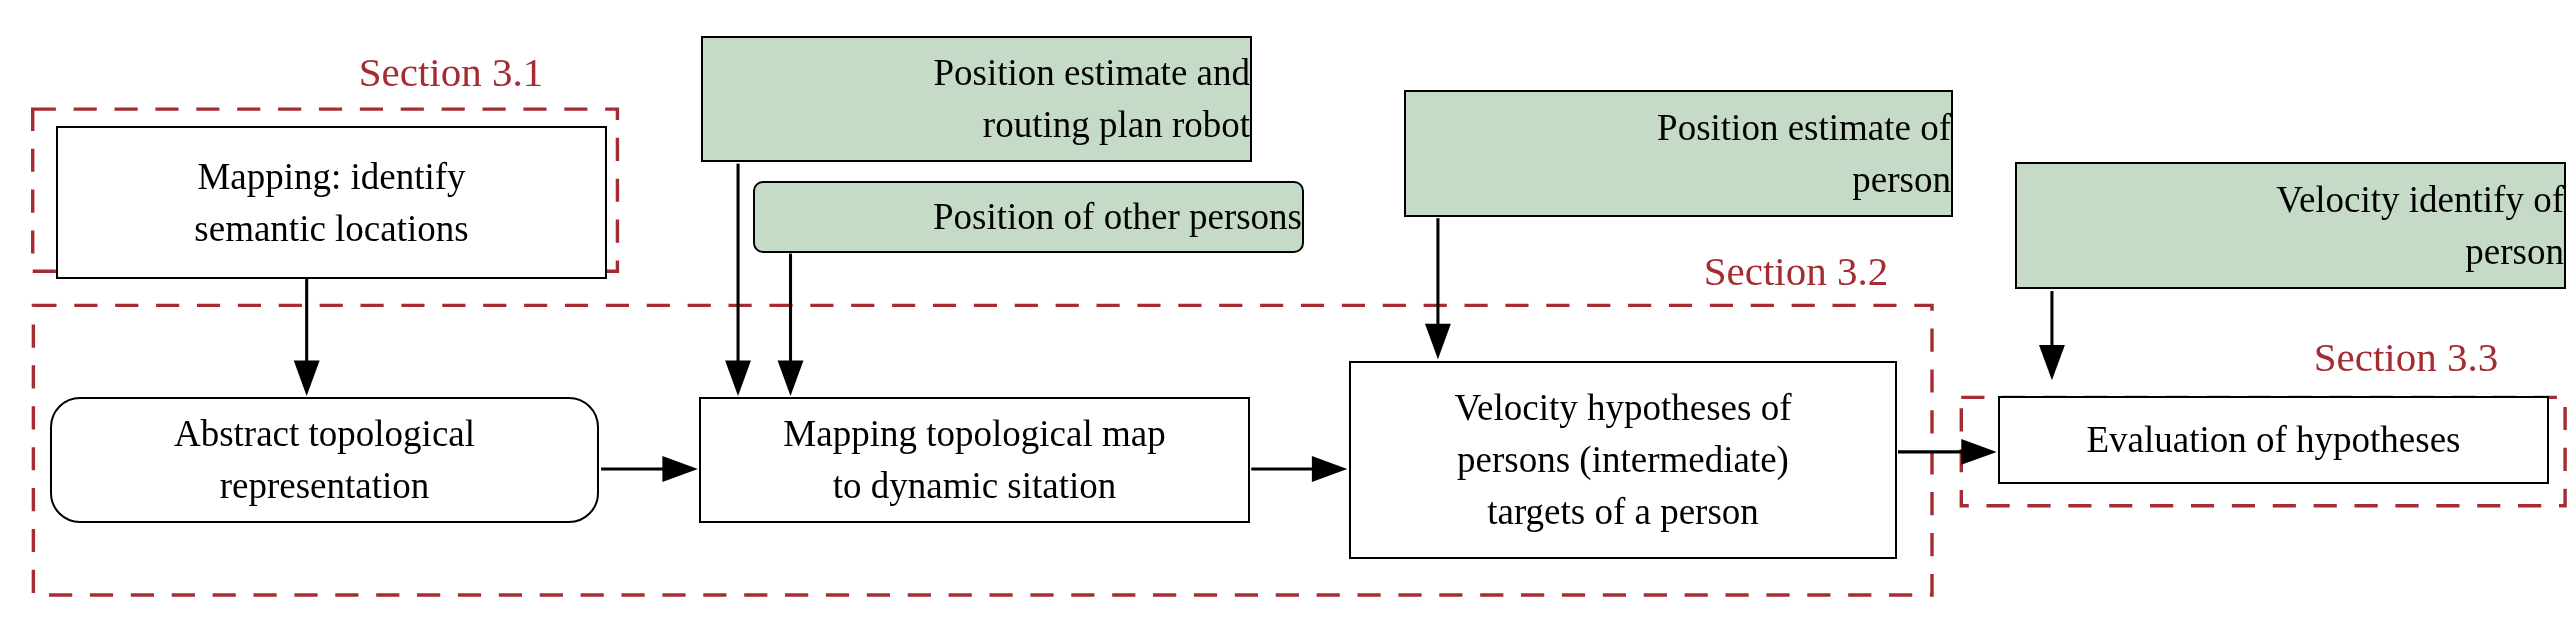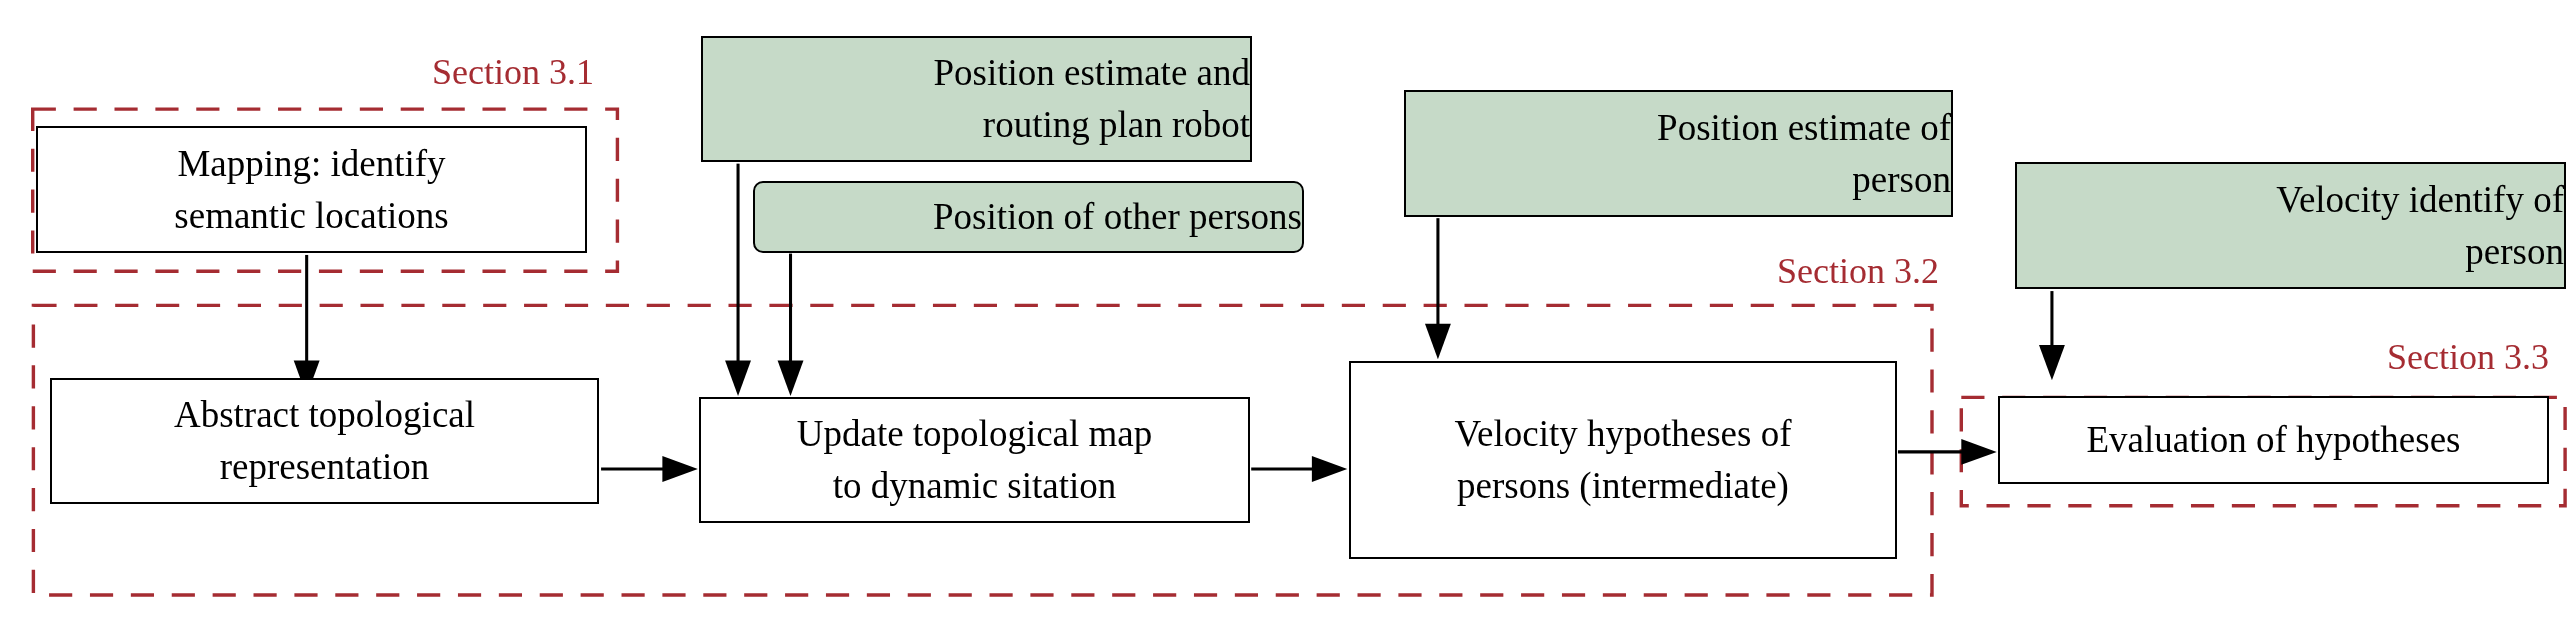--- a/index.html
+++ b/index.html
@@ -57,22 +57,22 @@
     z-index: 2;
   }
   .node.input {
     background: var(--input-green);
     align-items: flex-end;
   }
   .node span { display: block; white-space: nowrap; }
   .section-label {
     position: absolute;
     width: 286px;
-    text-align: right;
-    font-size: 36px;
+    text-align: center;
+    font-size: 41px;
     line-height: 45px;
     color: var(--accent-red);
     z-index: 3;
     white-space: nowrap;
   }
 </style>
 </head>
 <body>
 
 <div id="stage">
@@ -121,38 +121,39 @@
     <g>
       <line class="connector" x1="2785" y1="663" x2="2883" y2="663"></line>
       <polygon class="arrowhead" points="2930,663 2878,644 2878,682"></polygon>
     </g>
   </svg>
 
   <div class="section-label" style="left:308px; top:50px;">Section 3.1</div>
   <div class="section-label" style="left:1653px; top:249px;">Section 3.2</div>
   <div class="section-label" style="left:2263px; top:335px;">Section 3.3</div>
 
-  <div class="node" style="left:36px; top:126px; width:551px; height:127px;">
+  <div class="node" style="left:56px; top:126px; width:551px; height:153px;">
     <span>Mapping: identify</span>
     <span>semantic locations</span>
   </div>
 
-  <div class="node" style="left:50px; top:378px; width:549px; height:126px;">
+  <div class="node" style="left:50px; top:397px; width:549px; height:126px;border-radius:30px;">
     <span>Abstract topological</span>
     <span>representation</span>
   </div>
 
   <div class="node" style="left:699px; top:397px; width:551px; height:126px;">
-    <span>Update topological map</span>
+    <span>Mapping topological map</span>
     <span>to dynamic sitation</span>
   </div>
 
   <div class="node" style="left:1349px; top:361px; width:548px; height:198px;">
     <span>Velocity hypotheses of</span>
     <span>persons (intermediate)</span>
+    <span>targets of a person</span>
   </div>
 
   <div class="node" style="left:1998px; top:396px; width:551px; height:88px;">
     <span>Evaluation of hypotheses</span>
   </div>
 
   <div class="node input" style="left:701px; top:36px; width:551px; height:126px;">
     <span>Position estimate and</span>
     <span>routing plan robot</span>
   </div>

